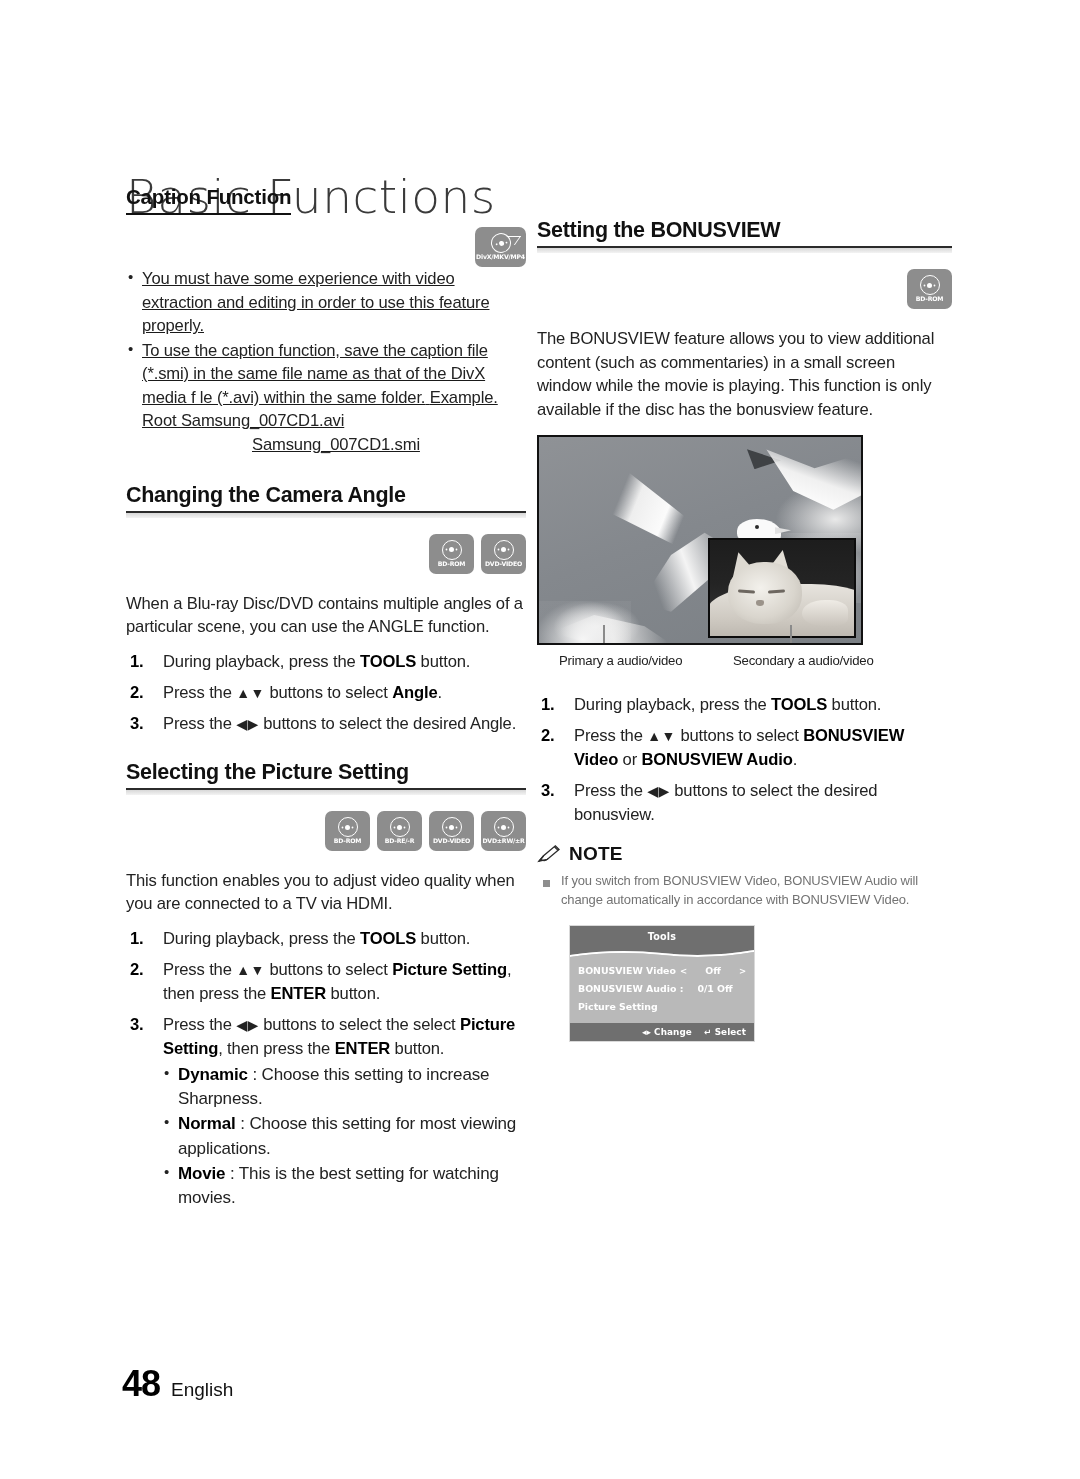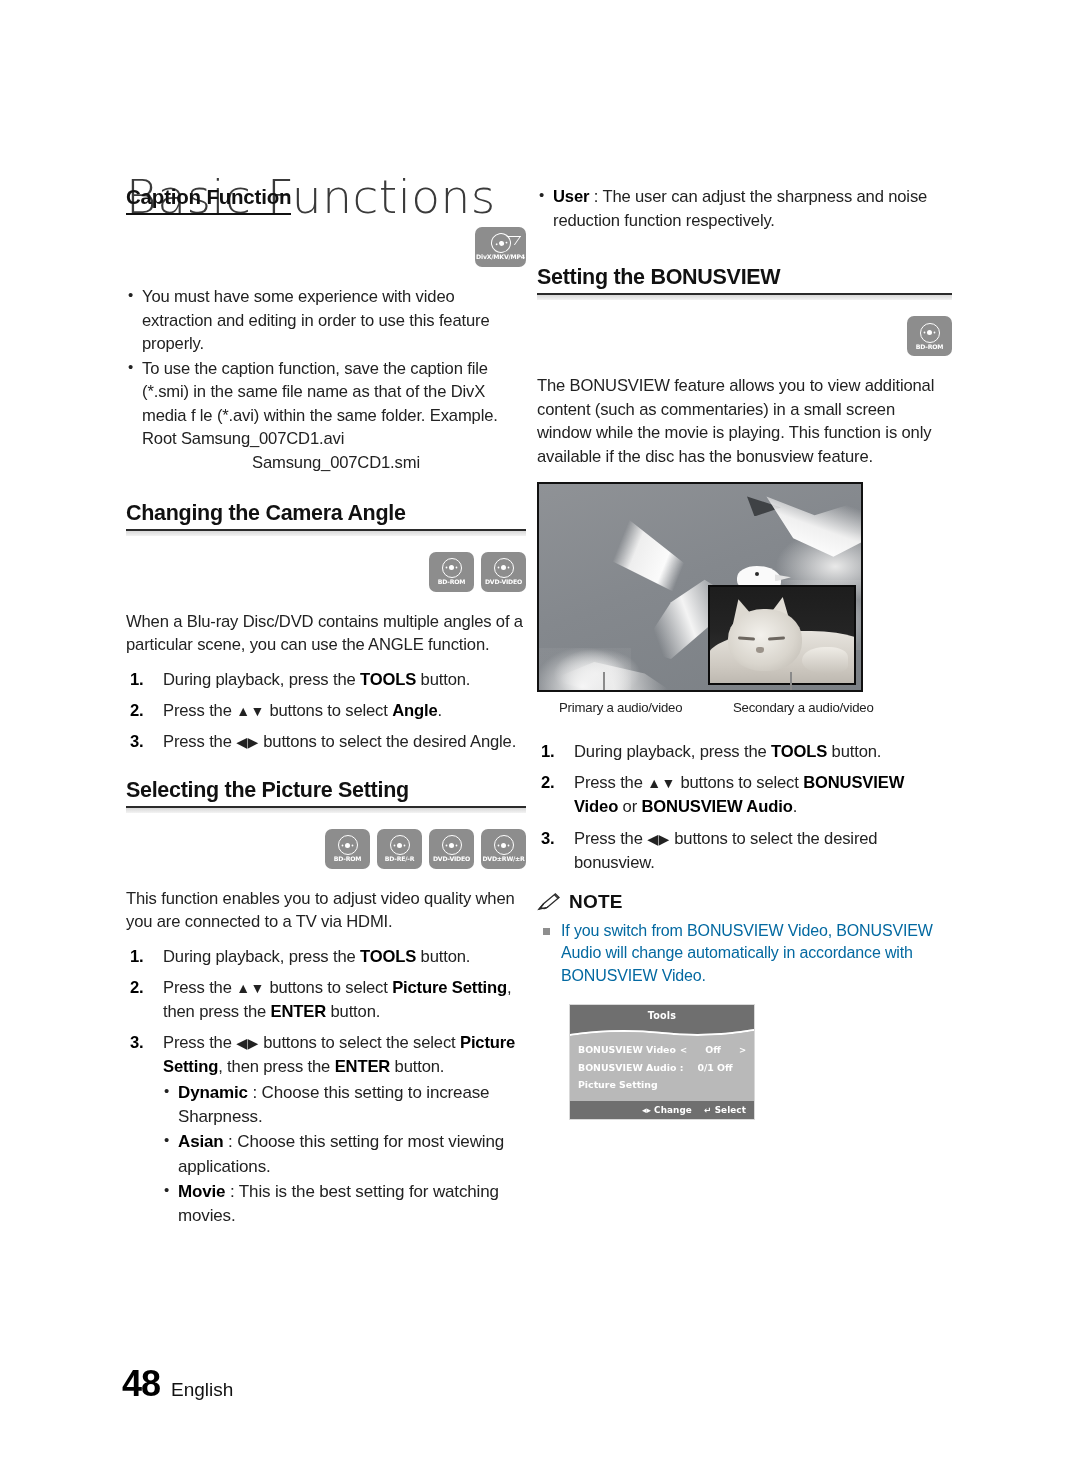--- a/index.html
+++ b/index.html
@@ -216,21 +216,21 @@
   
   .note-head{
     display:flex; align-items:center; gap:8px;
     margin-top:16px;
   }
   .note-head .pencil{ width:24px; height:20px; }
   .note-title{ font-size:19px; font-weight:bold; color:#111; letter-spacing:.2px; }
   ul.note-list{ list-style:none; margin:7px 0 0 0; padding:0; }
   ul.note-list > li{
     position:relative; padding-left:24px;
-    font-size:16px; line-height:1.42; color:#0369a1; letter-spacing:-.15px;
+    font-size:13px; line-height:1.42; color:#737373; letter-spacing:-.15px;
   }
   ul.note-list > li::before{
     content:""; position:absolute; left:6px; top:8px;
     width:7px; height:7px; background:#8e8e8e;
   }
 
   
   .osd{
     width:186px; margin:16px 0 0 32px;
     border:1px solid #d9d9d9;
@@ -282,21 +282,21 @@
       <h2 class="h-sub">Caption Function</h2>
 
       <div class="badges" style="margin-top:12px;">
         <div class="badge wide divx">
           <span class="disc"></span>
             <span class="tail"></span>
           <span class="lbl">DivX/MKV/MP4</span>
         </div>
       </div>
 
-      <ul class="bul" style="margin-top:18px;">
+      <ul class="bul" style="text-decoration:underline;">
         <li>
           <span>You must have some experience with video extraction and editing in order to use this feature properly.</span>
         </li>
         <li>
           <span>To use the caption function, save the caption file (*.smi) in the same file name as that of the DivX media f le (*.avi) within the same folder.</span>
           <span>Example. Root Samsung_007CD1.avi</span>
           <span class="indent-example">Samsung_007CD1.smi</span>
         </li>
       </ul>
     </div>
@@ -370,38 +370,33 @@
         </li>
         <li>
           <span class="num">3.</span>
           <span>Press the </span><span class="arrows">◀▶</span><span> buttons to select the select </span><span class="b">Picture Setting</span><span>, then press the </span><span class="b">ENTER</span><span> button.</span>
 
           <ul class="sub">
             <li>
               <span class="b">Dynamic</span><span> : </span><span>Choose this setting to increase Sharpness.</span>
             </li>
             <li>
-              <span class="b">Asian</span><span> : </span><span>Choose this setting for most viewing applications.</span>
+              <span class="b">Normal</span><span> : </span><span>Choose this setting for most viewing applications.</span>
             </li>
             <li>
               <span class="b">Movie</span><span> : </span><span>This is the best setting for watching movies.</span>
             </li>
           </ul>
         </li>
       </ol>
     </div>
   </div>
 
   <div class="col col-right">
 
-    <ul class="bul">
-      <li>
-        <span class="b">User</span><span> : </span><span>The user can adjust the sharpness and noise reduction function respectively.</span>
-      </li>
-    </ul>
 
     <div style="margin-top:33px;">
       <h2 class="h-sec">Setting the BONUSVIEW</h2>
       <div class="rule"></div>
 
       <div class="badges" style="margin-top:16px;">
         <div class="badge">
           <span class="disc"></span>
           <span class="lbl">BD-ROM</span>
         </div>

